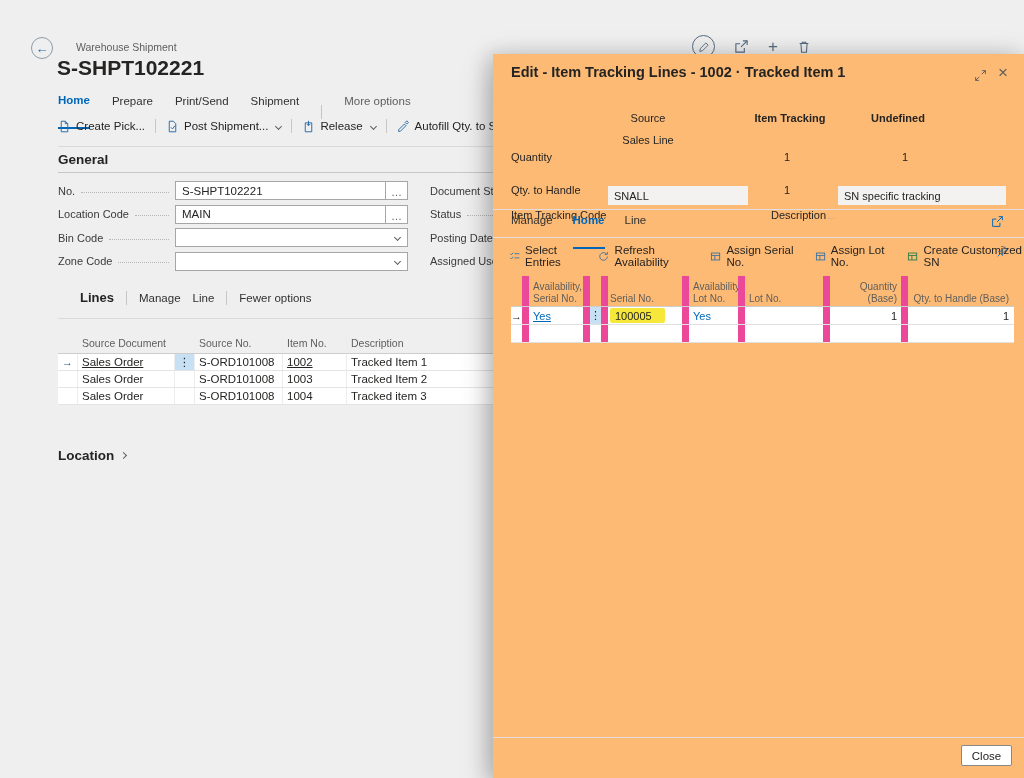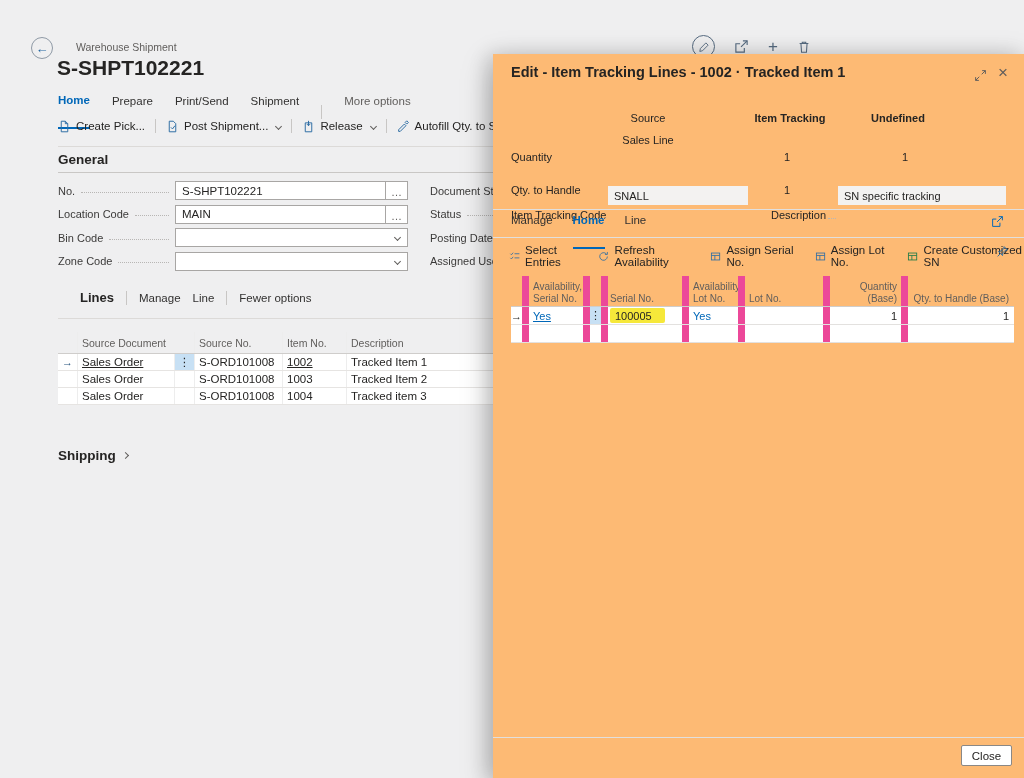--- a/index.html
+++ b/index.html
@@ -306,21 +306,21 @@
       <span class="cell c-arrow"></span>
       <span class="cell c-srcdoc">Sales Order</span>
       <span class="cell c-menu"></span>
       <span class="cell c-srcno">S-ORD101008</span>
       <span class="cell c-itemno">1004</span>
       <span class="cell c-desc">Tracked item 3</span>
     </div>
   </div>
 
   <div class="abs shipping" style="left:58px; top:448px;">
-    <span class="sec-heading">Shipping</span>
+    <span class="sec-heading">Location</span>
     <i class="chv chv-right"></i>
   </div>
 
   <div class="modal">
     <div class="m-title">Edit - Item Tracking Lines - 1002 · Tracked Item 1</div>
     <span class="m-expand icn">
       <svg class="ic" width="13" height="13" viewBox="0 0 16 16">
           <path d="M9.5 6.5L14 2M10 2h4v4M6.5 9.5L2 14M2 10v4h4"></path>
         </svg>
     </span>

